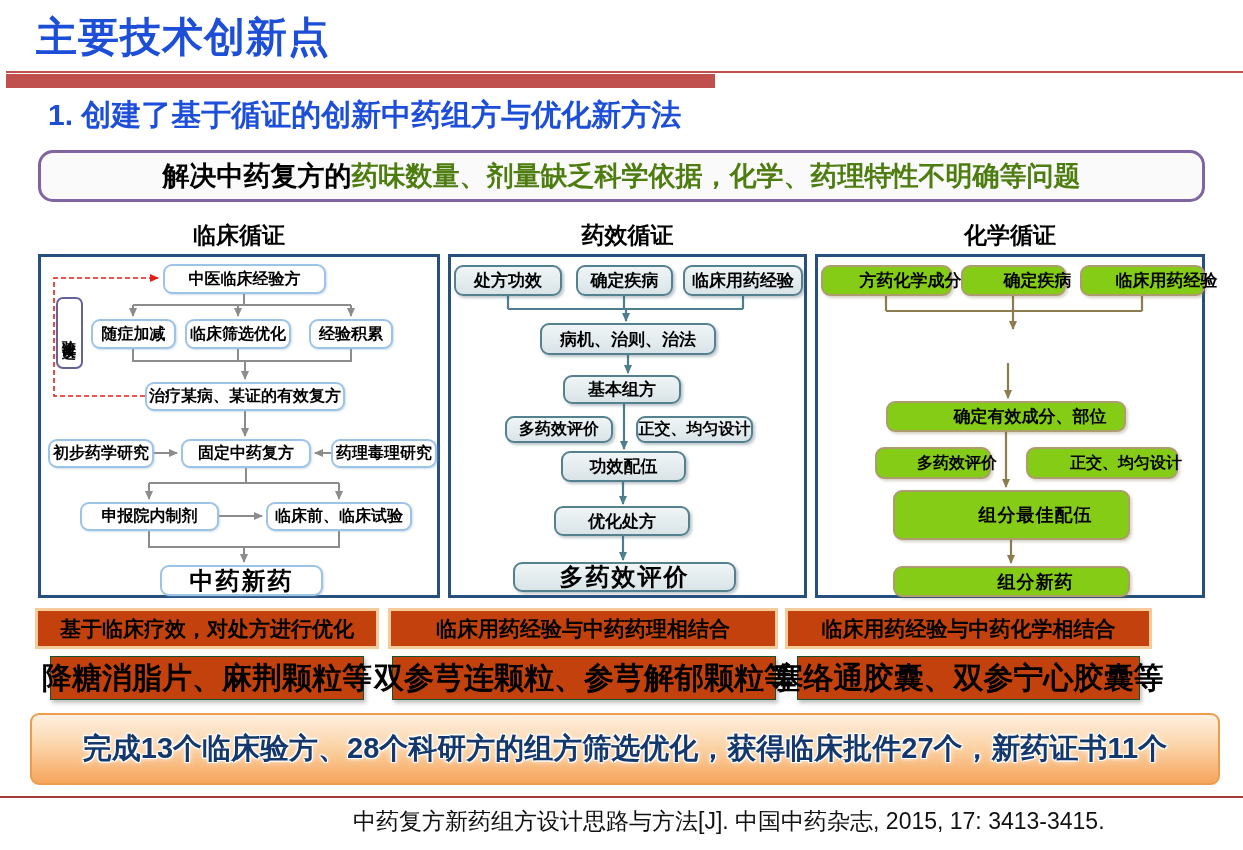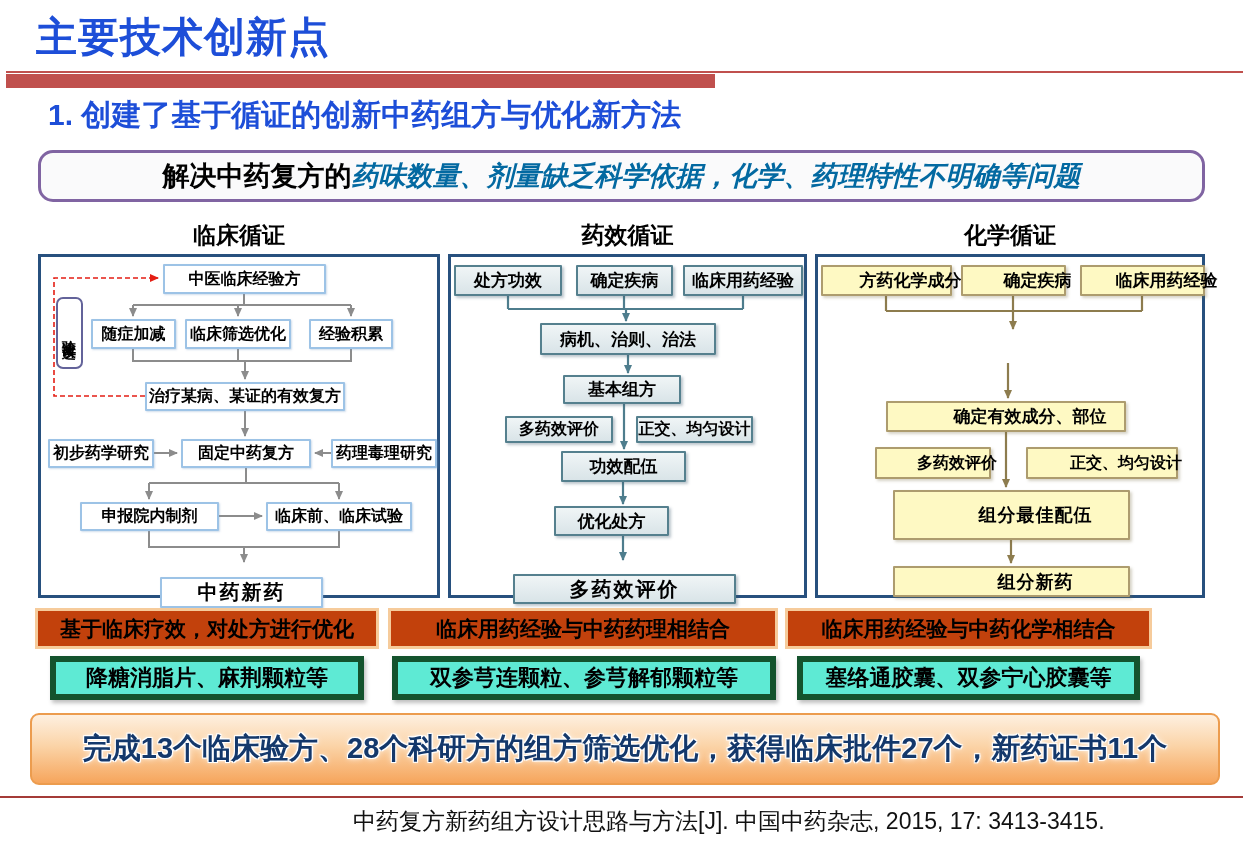--- a/index.html
+++ b/index.html
@@ -5,44 +5,44 @@
   html,body{margin:0;padding:0;background:#fff;}
   .slide{position:relative;width:1243px;height:850px;background:#fff;overflow:hidden;
          font-family:"Liberation Sans",sans-serif;color:#000;}
   .title{position:absolute;left:36px;top:10px;font-size:41px;font-weight:900;color:#1d4ed8;letter-spacing:1px;}
   .bar-thin{position:absolute;left:6px;top:71px;width:1237px;height:2px;background:#C0504D;}
   .bar-thick{position:absolute;left:6px;top:74px;width:709px;height:14px;background:#C0504D;}
   .subtitle{position:absolute;left:48px;top:95px;font-size:30px;font-weight:800;color:#1d4ed8;}
   .problem-box{position:absolute;left:38px;top:150px;width:1167px;height:52px;box-sizing:border-box;
     border:3px solid #8064A2;border-radius:15px;background:#FAFAFB;display:flex;align-items:center;justify-content:center;
     font-family:"Liberation Serif",serif;font-size:27px;font-weight:600;white-space:nowrap;}
-  .problem-box .ph{color:#0369a1;font-style:italic;}
+  .problem-box .ph{color:#4d7c0f;}
   .col-title{position:absolute;top:220px;font-size:23px;font-weight:800;text-align:center;color:#000;}
   .col-box{position:absolute;top:254px;height:344px;box-sizing:border-box;border:3px solid #27507E;background:#fff;}
   .col-box svg{position:absolute;left:0;top:0;}
   .node{position:absolute;display:flex;align-items:center;justify-content:center;font-weight:bold;
-        box-sizing:border-box;white-space:nowrap;font-size:16px;border-radius:1px;}
+        box-sizing:border-box;white-space:nowrap;font-size:16px;border-radius:9px;}
   .n1{background:#fff;border:2px solid #9DC3E6;box-shadow:1px 1px 2px rgba(120,160,200,.35);}
   .n2{background:linear-gradient(180deg,#F0F5F6,#D9E4E8);border:2px solid #55808E;box-shadow:2px 2px 3px rgba(60,90,110,.35);font-size:17px;}
-  .n3{background:#fef9c3;border:2px solid #AD9C6E;box-shadow:2px 2px 3px rgba(120,110,70,.3);font-size:17px;padding-left:48px;}
-  .big{font-size:20px;letter-spacing:2px;margin-top:12px;}
+  .n3{background:#84cc16;border:2px solid #AD9C6E;box-shadow:2px 2px 3px rgba(120,110,70,.3);font-size:17px;padding-left:48px;}
+  .big{font-size:24px;letter-spacing:2px;}
   .med{font-size:18px;letter-spacing:1px;}
   .vbox{position:absolute;box-sizing:border-box;border:2px solid #63639A;border-radius:7px;background:#fff;
         writing-mode:vertical-rl;text-orientation:upright;display:flex;align-items:center;justify-content:center;
         font-size:14px;font-weight:bold;letter-spacing:2px;}
   .g{stroke:#8C8C8C;stroke-width:2;fill:none;}
   .t{stroke:#4E7D8D;stroke-width:2.2;fill:none;}
   .k{stroke:#8D7C4E;stroke-width:2.2;fill:none;}
   .r{stroke:#E41E14;stroke-width:1.6;fill:none;stroke-dasharray:5 3;}
   .sum-box{position:absolute;top:608px;height:41px;box-sizing:border-box;border:3px solid #F6CB9B;background:#c2410c;
     display:flex;align-items:center;justify-content:center;font-family:"Liberation Serif",serif;
     font-size:21px;font-weight:600;white-space:nowrap;}
-  .prod-box{position:absolute;top:656px;height:44px;box-sizing:border-box;background:#5eead4;border:6px solid #14532d;
+  .prod-box{position:absolute;top:656px;height:44px;box-sizing:border-box;background:#c2410c;border:1px solid #14532d;
     box-shadow:2px 3px 4px rgba(0,0,0,.25);display:flex;align-items:center;justify-content:center;
-    font-size:22px;font-weight:800;white-space:nowrap;}
+    font-size:30px;font-weight:800;white-space:nowrap;}
   .banner{position:absolute;left:30px;top:713px;width:1190px;height:72px;box-sizing:border-box;border-radius:9px;
     border:2px solid #EC9C4E;background:linear-gradient(180deg,#FEF0E0 0%,#FBD4A8 45%,#F6A55C 100%);
     display:flex;align-items:center;justify-content:center;}
   .banner span{font-size:29px;font-weight:900;color:#14386B;white-space:nowrap;
     text-shadow:0 0 3px #fff,0 0 6px #fff,1px 1px 0 #fff,-1px -1px 0 #fff,1px -1px 0 #fff,-1px 1px 0 #fff;}
   .footer-line{position:absolute;left:0;top:796px;width:1243px;height:2px;background:#A43B38;}
   .citation{position:absolute;left:353px;top:806px;font-size:23px;color:#111;white-space:nowrap;}
 </style>
 </head>
 <body>
@@ -125,21 +125,21 @@
       <path class="t" d="M172 279 V303" marker-end="url(#mt)"></path>
     </svg>
     <div class="node n2" style="left:3px;top:8px;width:108px;height:31px">处方功效</div>
     <div class="node n2" style="left:125px;top:8px;width:97px;height:31px">确定疾病</div>
     <div class="node n2" style="left:232px;top:8px;width:120px;height:31px">临床用药经验</div>
     <div class="node n2" style="left:89px;top:66px;width:176px;height:32px">病机、治则、治法</div>
     <div class="node n2" style="left:112px;top:118px;width:118px;height:29px">基本组方</div>
     <div class="node n2" style="left:54px;top:159px;width:108px;height:27px;font-size:16px">多药效评价</div>
     <div class="node n2" style="left:185px;top:159px;width:117px;height:27px;font-size:16px">正交、均匀设计</div>
     <div class="node n2" style="left:110px;top:194px;width:125px;height:31px">功效配伍</div>
-    <div class="node n2" style="left:103px;top:249px;width:115px;height:30px">优化处方</div>
+    <div class="node n2" style="left:103px;top:249px;width:136px;height:30px">优化处方</div>
     <div class="node n2 big" style="left:62px;top:305px;width:223px;height:30px">多药效评价</div>
   </div>
 
   <div class="col-box" style="left:815px;width:390px">
     <svg width="390" height="344" viewBox="0 0 390 344">
       <path class="k" d="M68 39 V54 M195 39 V54 M324 39 V54 M68 54 H324"></path>
       <path class="k" d="M195 54 V72" marker-end="url(#mk)"></path>
       <path class="k" d="M190 106 V141" marker-end="url(#mk)"></path>
       <path class="k" d="M188 175 V230" marker-end="url(#mk)"></path>
       <path class="k" d="M193 266 V306" marker-end="url(#mk)"></path>

